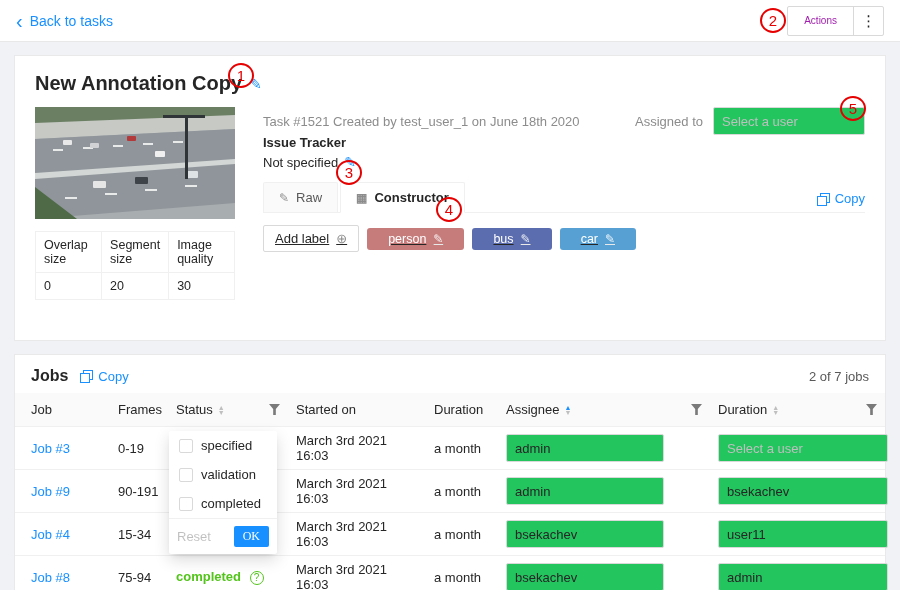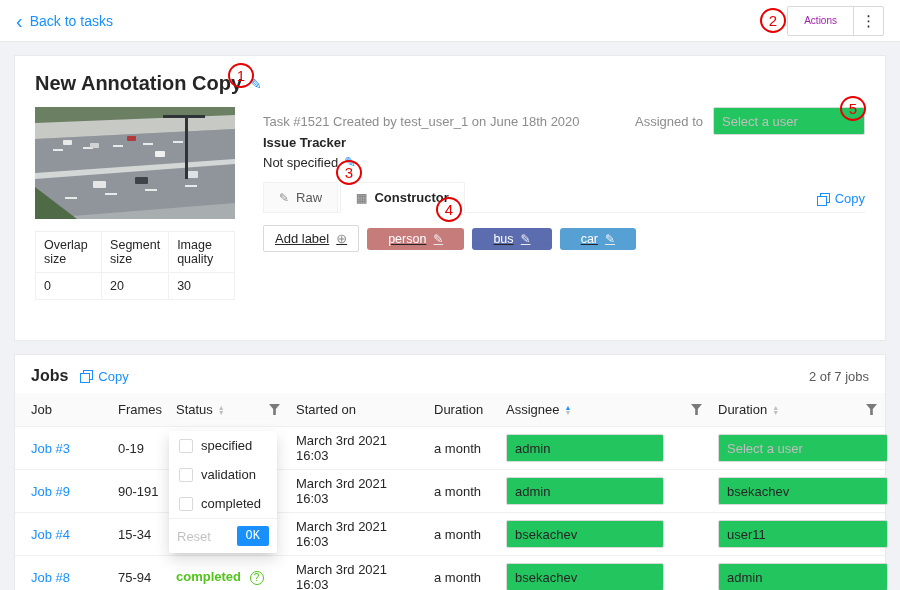--- a/index.html
+++ b/index.html
@@ -97,21 +97,21 @@
                color: #52c41a; font-size: 10px; line-height: 12px; text-align: center; margin-left: 5px; cursor: pointer; }
 
   
   .filter-dropdown { position: absolute; left: 154px; top: 76px; width: 108px; background: #fff; border-radius: 2px;
                      box-shadow: 0 3px 6px -4px rgba(0,0,0,.18), 0 6px 16px rgba(0,0,0,.14); z-index: 20; }
   .filter-item { display: flex; align-items: center; gap: 8px; padding: 7px 10px; font-size: 13px; cursor: pointer; }
   .checkbox { width: 14px; height: 14px; border: 1px solid #d9d9d9; border-radius: 2px; background: #fff; flex: 0 0 14px; }
   .filter-footer { display: flex; align-items: center; justify-content: space-between; border-top: 1px solid #f0f0f0; padding: 7px 8px; }
   .reset-link { color: rgba(0,0,0,0.25); font-size: 13px; cursor: not-allowed; }
   .ok-btn { background: #1890ff; color: #fff; border: none; border-radius: 2px; font-size: 12px; padding: 3px 9px;
-            cursor: pointer; font-family: Liberation Mono, monospace; }
+            cursor: pointer; font-family: Liberation Serif, serif; }
 
   
   .ann { position: absolute; width: 26px; height: 25px; border: 2px solid #e60000; border-radius: 50%;
          color: #e60000; display: flex; align-items: center; justify-content: center; font-size: 15px; z-index: 50;
          background: transparent; }
   .ann1 { left: 228px; top: 63px; }
   .ann2 { left: 760px; top: 8px; }
   .ann3 { left: 336px; top: 160px; }
   .ann4 { left: 436px; top: 197px; }
   .ann5 { left: 840px; top: 96px; }

